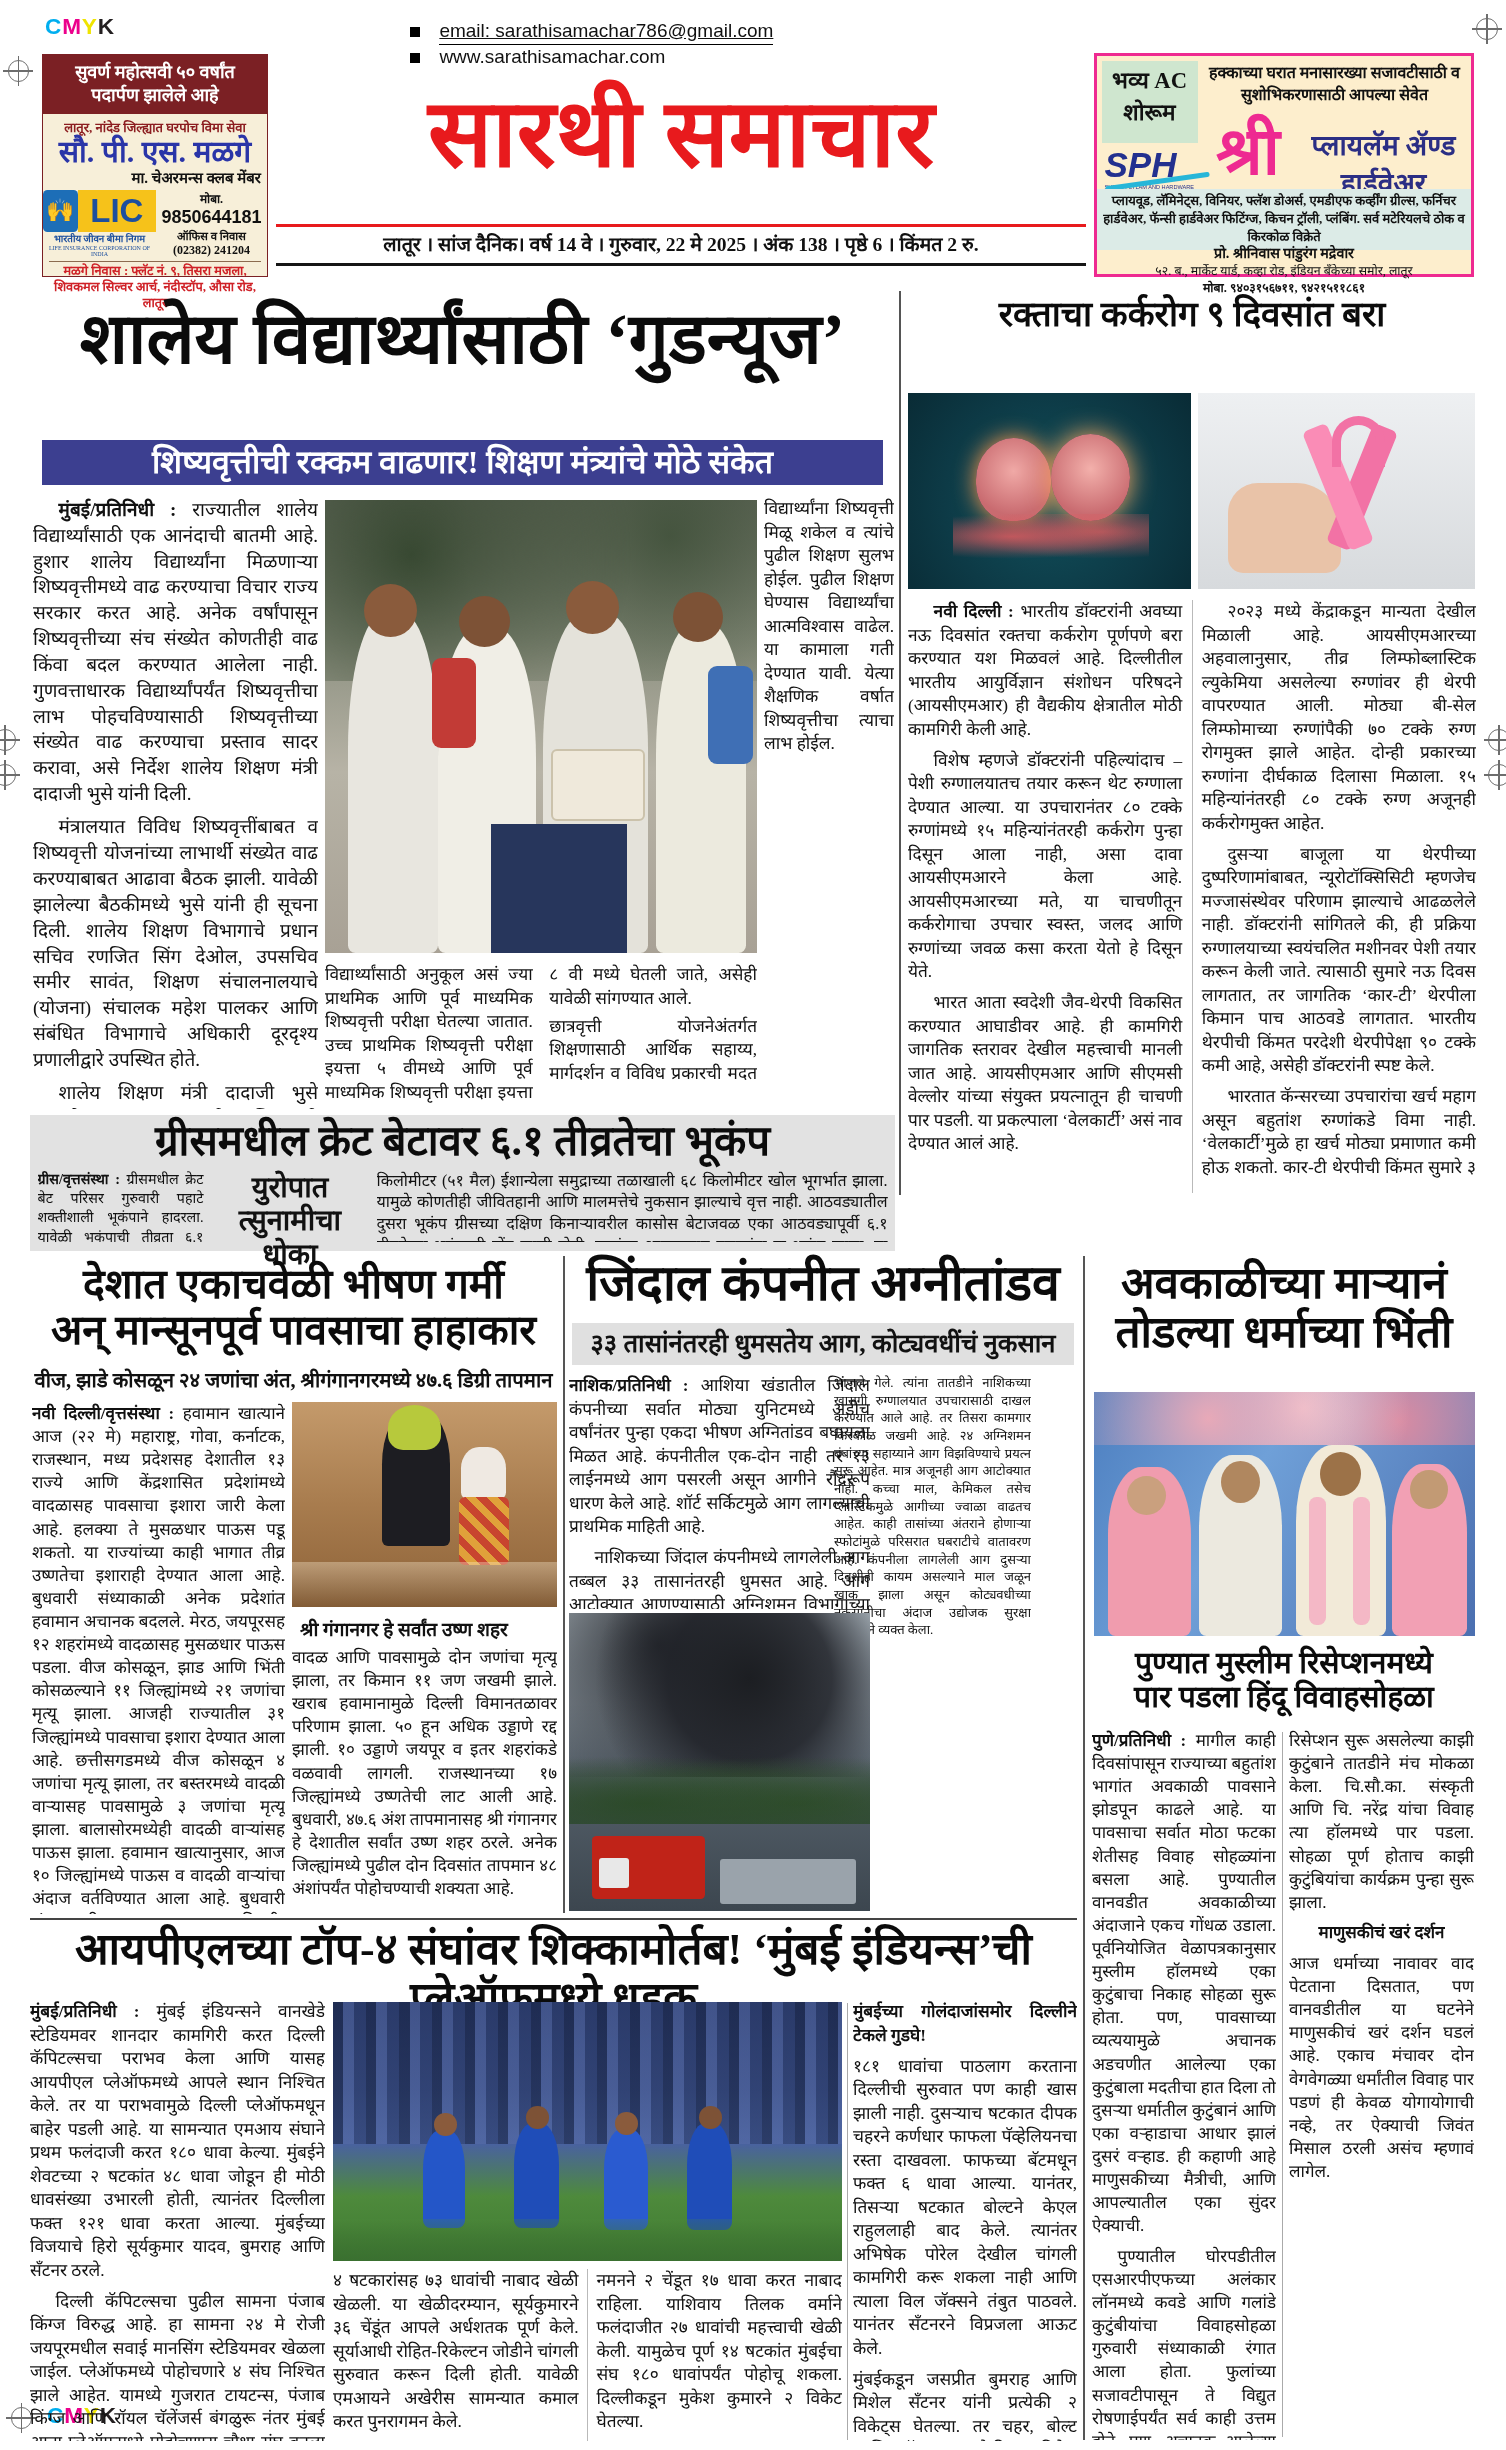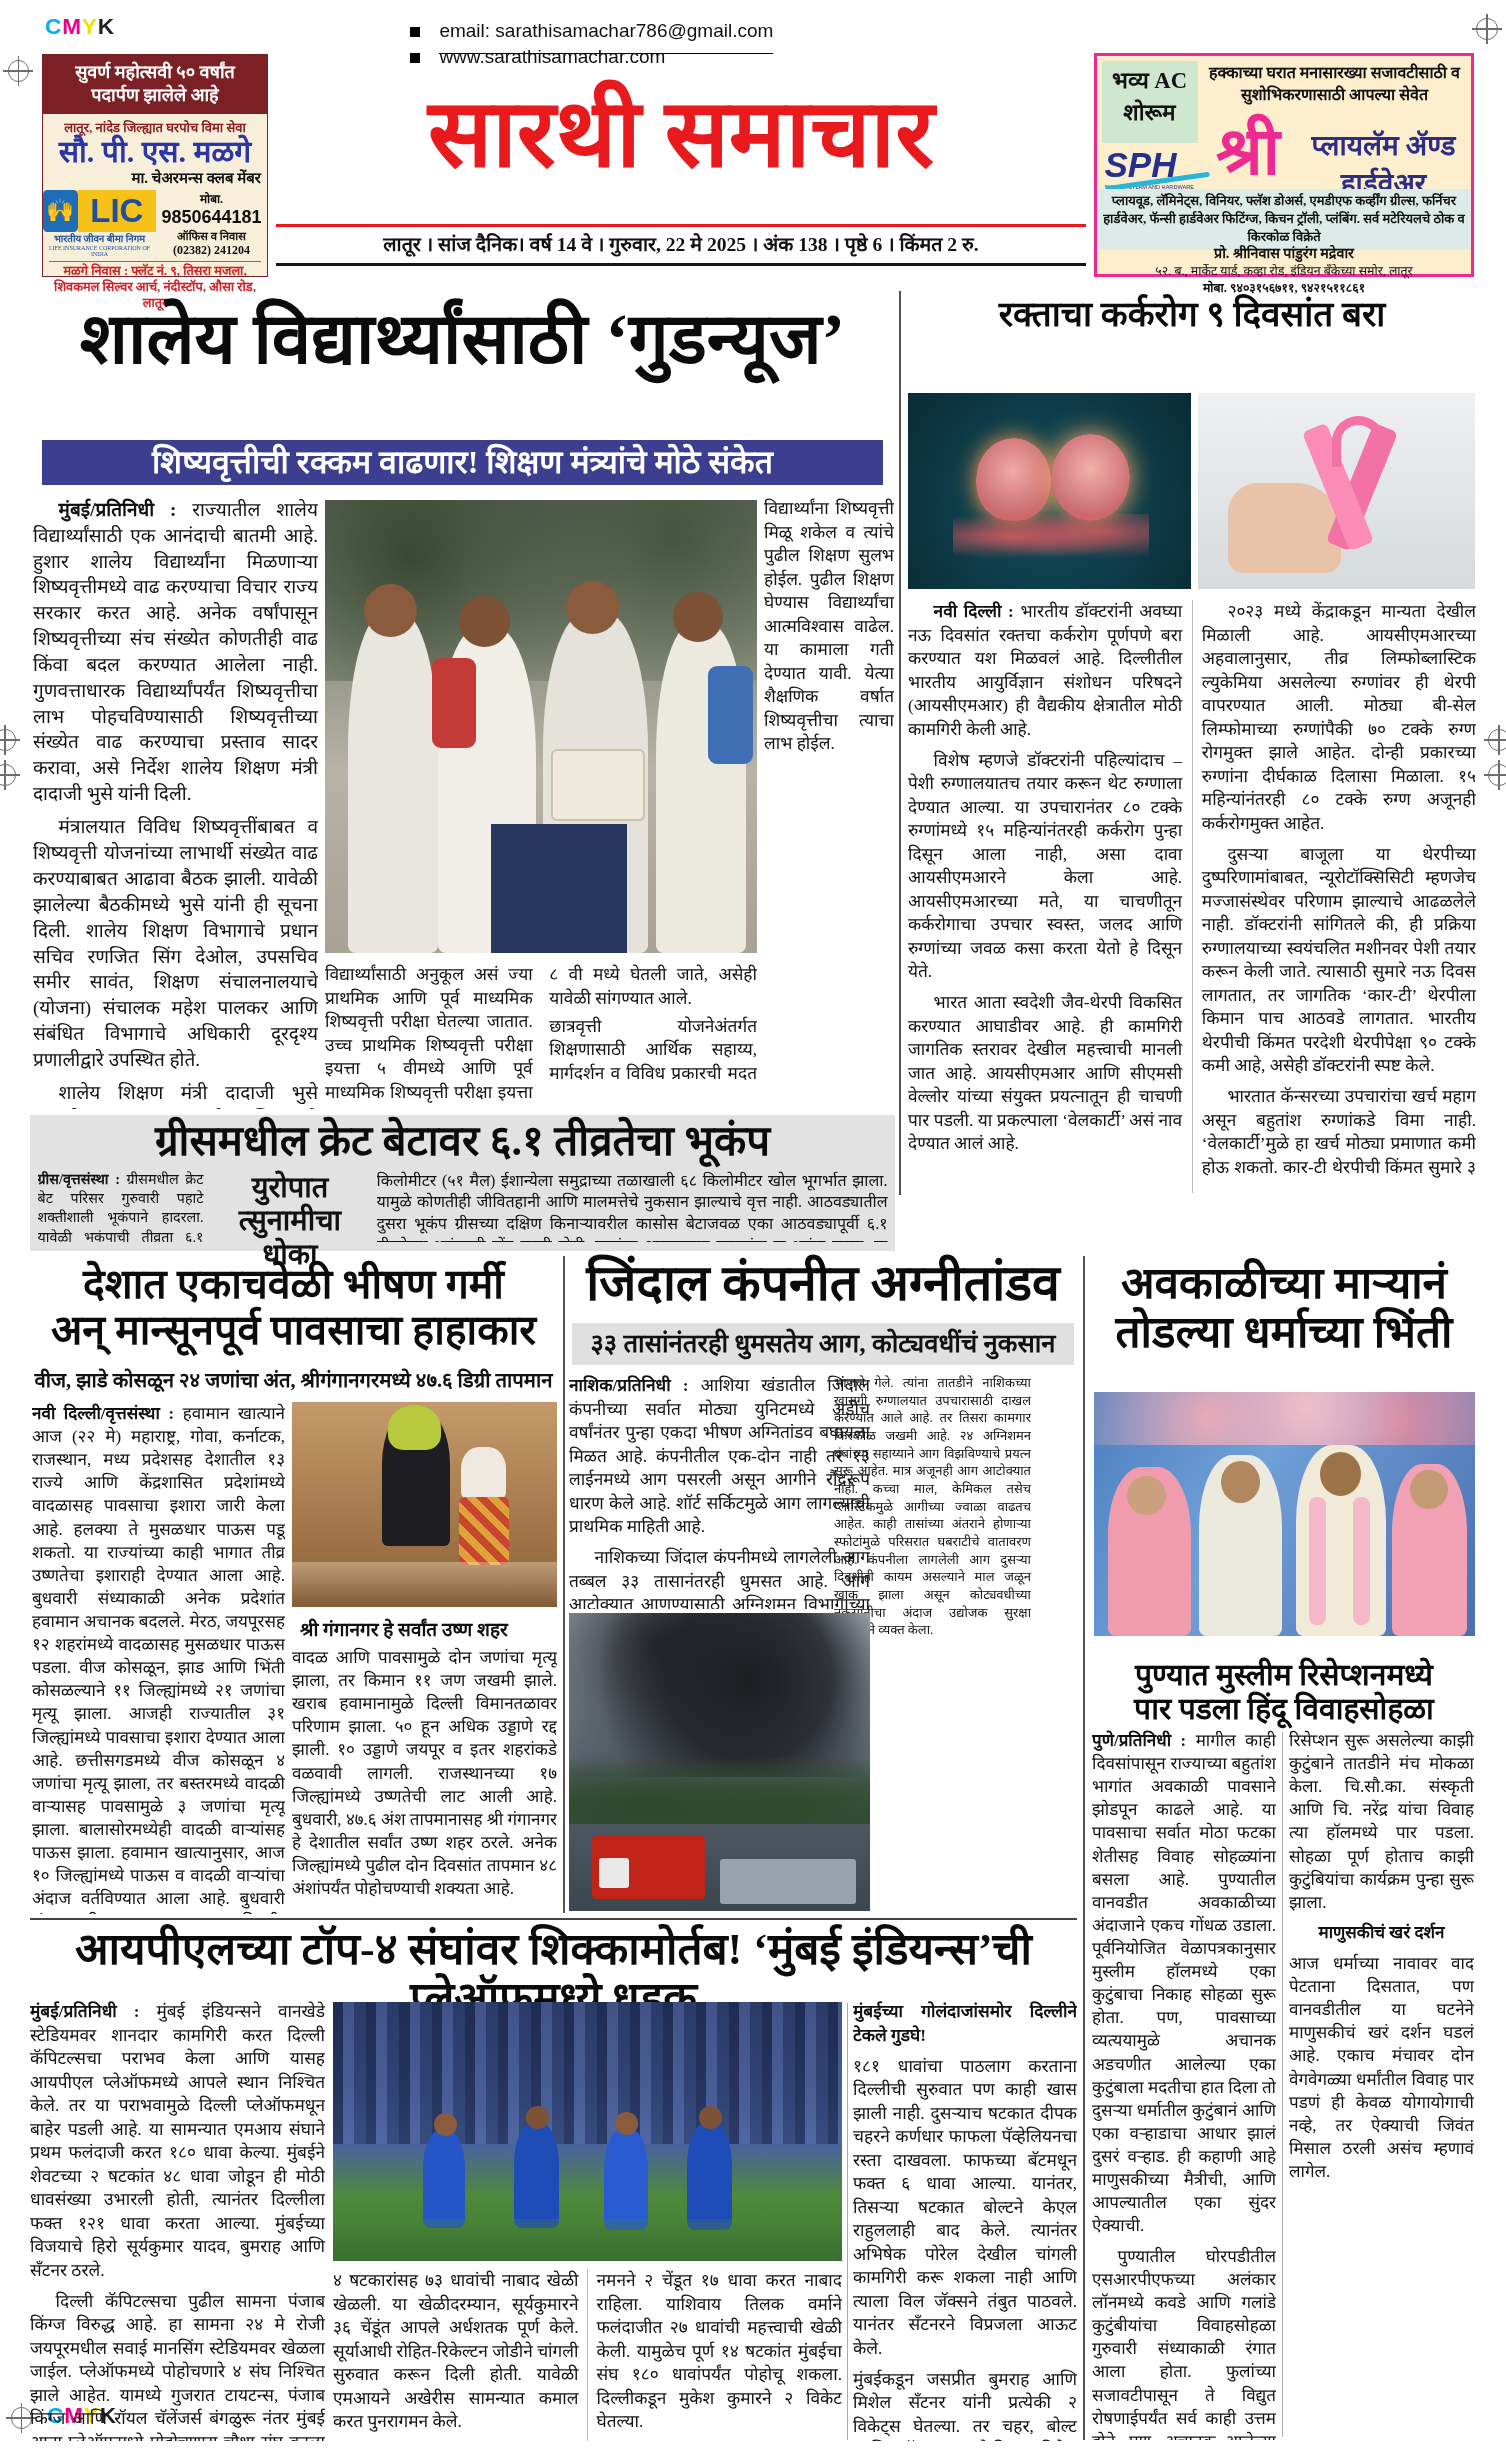--- a/index.html
+++ b/index.html
@@ -61,21 +61,21 @@
         <div style="font-size:12px;font-weight:bold;">मोबा.</div>
         <div style="font-size:18px;font-weight:bold;font-family:'Liberation Sans',sans-serif;">9850644181</div>
         <div style="font-size:11.3px;font-weight:bold;">ऑफिस व निवास</div>
         <div style="font-size:12px;font-weight:bold;font-family:Liberation Serif, serif;">(02382) 241204</div>
       </div>
     </div>
     <div style="border-top:0.8px solid #8c6b4f;margin:3px 6px 0 6px;padding-top:2.3px;text-align:center;color:#cf2127;font-weight:bold;font-size:12.8px;line-height:1.25;">मळगे निवास : फ्लॅट नं. ९, तिसरा मजला, शिवकमल सिल्वर आर्च, नंदीस्टॉप, औसा रोड, लातूर</div>
   </div>
 
   <div class="abs" style="left:410px;top:19.6px;width:467px;font-family:'Liberation Sans',sans-serif;">
-    <div style="font-size:19px;"><span style="display:inline-block;width:9.8px;height:9.8px;background:#000;margin-right:19.6px;"></span><span style="border-bottom:1.5px solid #000;padding-bottom:12px;">email: sarathisamachar786@gmail.com</span></div>
+    <div style="font-size:19px;"><span style="display:inline-block;width:9.8px;height:9.8px;background:#000;margin-right:19.6px;"></span><span style="border-bottom:1.5px solid #000;padding-bottom:3px;text-decoration:underline;">email: sarathisamachar786@gmail.com</span></div>
     <div style="font-size:19px;margin-top:4.5px;"><span style="display:inline-block;width:9.8px;height:9.8px;background:#000;margin-right:19.6px;"></span><span>www.sarathisamachar.com</span></div>
   </div>
   <div class="abs" style="left:275px;top:66px;width:812px;text-align:center;font-size:95px;font-weight:800;color:#e81a1d;line-height:1.45;">सारथी समाचार</div>
   <div class="abs" style="left:276px;top:224px;width:810px;height:3px;background:#e81a1d;"></div>
   <div class="abs" style="left:276px;top:230px;width:810px;text-align:center;font-size:19.6px;font-weight:bold;">लातूर । सांज दैनिक। वर्ष 14 वे । गुरुवार, 22 मे 2025 । अंक 138 । पृष्ठे 6 । किंमत 2 रु.</div>
   <div class="abs" style="left:276px;top:263px;width:810px;height:3px;background:#161616;"></div>
 
   <div class="abs sphad" style="left:1094px;top:53px;width:374px;height:218px;">
     <div class="abs" style="left:4.5px;top:4.5px;width:96px;height:78px;background:#cfe6cf;text-align:center;font-weight:bold;font-size:22.6px;line-height:1.4;padding-top:4.5px;">
       <div>भव्य AC</div>
@@ -230,21 +230,21 @@
     <div class="abs" style="left:33px;top:84px;width:39px;height:39px;border-radius:50%;background:#caa07e;"></div>
     <div class="fig" style="left:105px;top:63px;width:83px;height:181px;background:#ece9df;"></div>
     <div class="abs" style="left:127px;top:69px;width:39px;height:42px;border-radius:50%;background:#b5severe;background:#b0875f;"></div>
     <div class="fig" style="left:202px;top:53px;width:90px;height:191px;background:#f2ead8;"></div>
     <div class="abs" style="left:226px;top:60px;width:41px;height:44px;border-radius:50%;background:#9c7248;"></div>
     <div class="abs" style="left:215px;top:105px;width:16.6px;height:128px;background:#f4b8c6;border-radius:7.5px;"></div>
     <div class="abs" style="left:259px;top:105px;width:16.6px;height:128px;background:#f4b8c6;border-radius:7.5px;"></div>
     <div class="fig" style="left:298px;top:72px;width:75px;height:172px;background:#f2a0b4;"></div>
     <div class="abs" style="left:316px;top:78px;width:38px;height:39px;border-radius:50%;background:#c29a74;"></div>
   </div>
-  <div class="abs headline" style="left:1092px;top:1646px;width:384px;font-size:30px;margin-top:12px;">
+  <div class="abs headline" style="left:1092px;top:1646px;width:384px;font-size:30px;">
     <div>पुण्यात मुस्लीम रिसेप्शनमध्ये</div>
     <div>पार पडला हिंदू विवाहसोहळा</div>
   </div>
   <div class="abs bodytext" style="left:1092px;top:1729px;width:184px;height:711px;font-size:17px;">
     <p style="text-indent:0;"><span class="dl">पुणे/प्रतिनिधी :</span> <span>मागील काही दिवसांपासून राज्याच्या बहुतांश भागांत अवकाळी पावसाने झोडपून काढले आहे. या पावसाचा सर्वात मोठा फटका शेतीसह विवाह सोहळ्यांना बसला आहे. पुण्यातील वानवडीत अवकाळीच्या अंदाजाने एकच गोंधळ उडाला. पूर्वनियोजित वेळापत्रकानुसार मुस्लीम हॉलमध्ये एका कुटुंबाचा निकाह सोहळा सुरू होता. पण, पावसाच्या व्यत्ययामुळे अचानक अडचणीत आलेल्या एका कुटुंबाला मदतीचा हात दिला तो दुसऱ्या धर्मातील कुटुंबानं आणि एका वऱ्हाडाचा आधार झालं दुसरं वऱ्हाड. ही कहाणी आहे माणुसकीच्या मैत्रीची, आणि आपल्यातील एका सुंदर ऐक्याची.</span></p>
     <p>पुण्यातील घोरपडीतील एसआरपीएफच्या अलंकार लॉनमध्ये कवडे आणि गलांडे कुटुंबीयांचा विवाहसोहळा गुरुवारी संध्याकाळी रंगात आला होता. फुलांच्या सजावटीपासून ते विद्युत रोषणाईपर्यंत सर्व काही उत्तम होते. पण, अचानक आलेल्या मुसळधार पावसाने मंडपात पाणी शिरले.</p>
   </div>
   <div class="abs bodytext" style="left:1289px;top:1729px;width:185px;height:711px;font-size:17px;">
     <p style="text-indent:0;">रिसेप्शन सुरू असलेल्या काझी कुटुंबाने तातडीने मंच मोकळा केला. चि.सौ.का. संस्कृती आणि चि. नरेंद्र यांचा विवाह त्या हॉलमध्ये पार पडला. सोहळा पूर्ण होताच काझी कुटुंबियांचा कार्यक्रम पुन्हा सुरू झाला.</p>
     <p style="text-indent:0;text-align:center;font-weight:bold;">माणुसकीचं खरं दर्शन</p>

